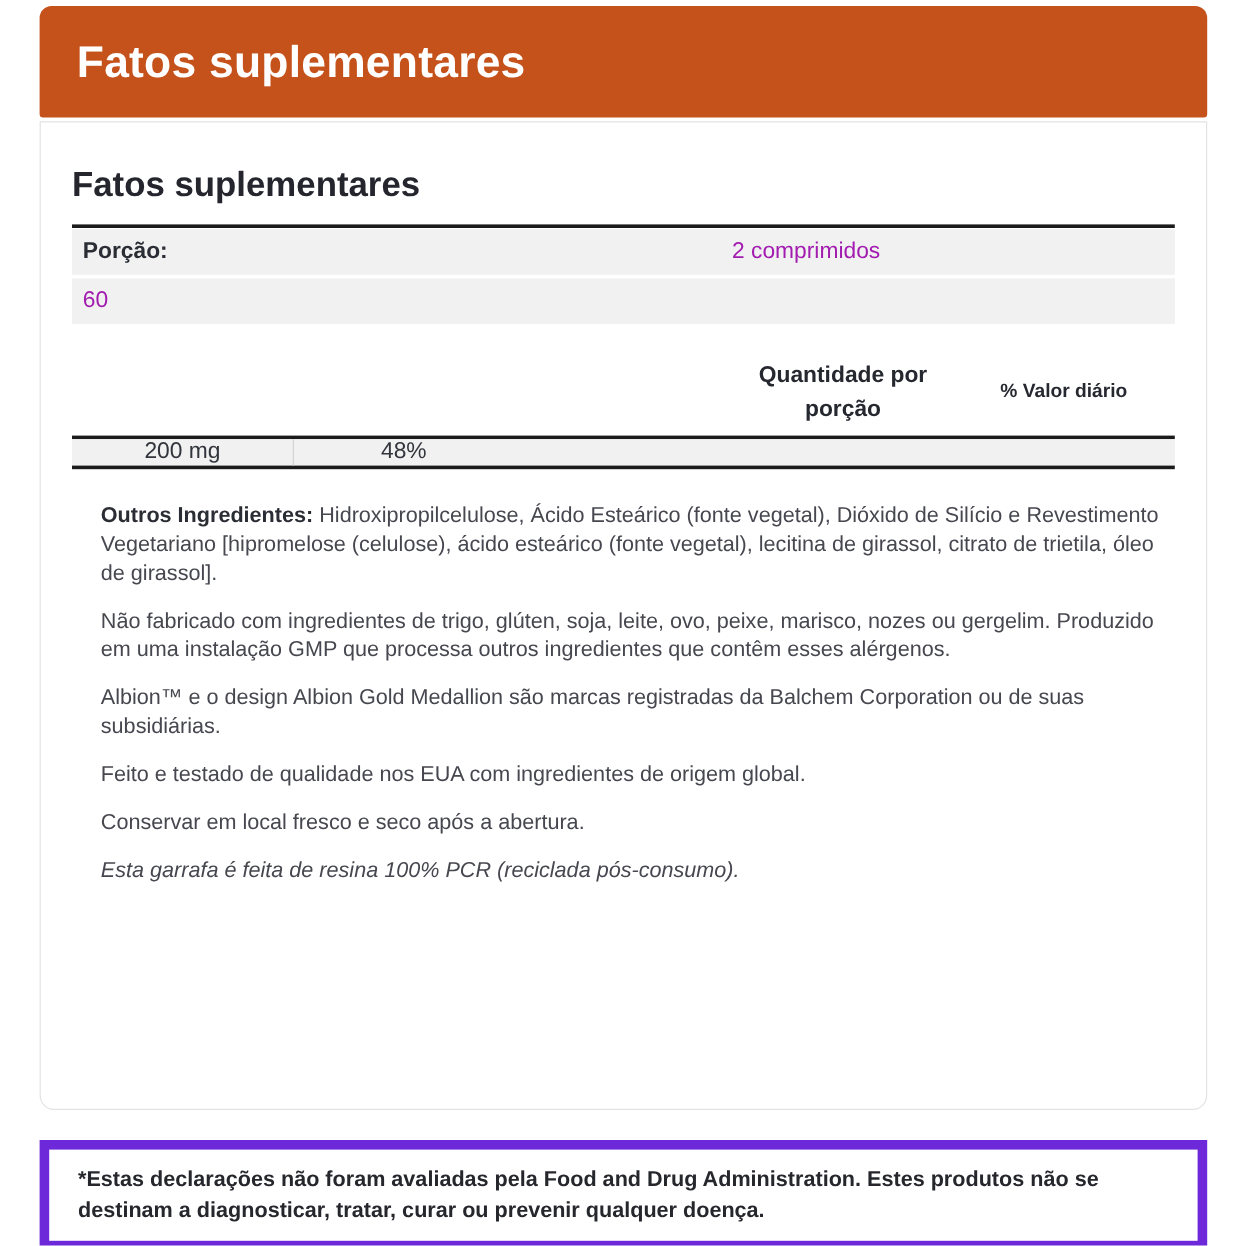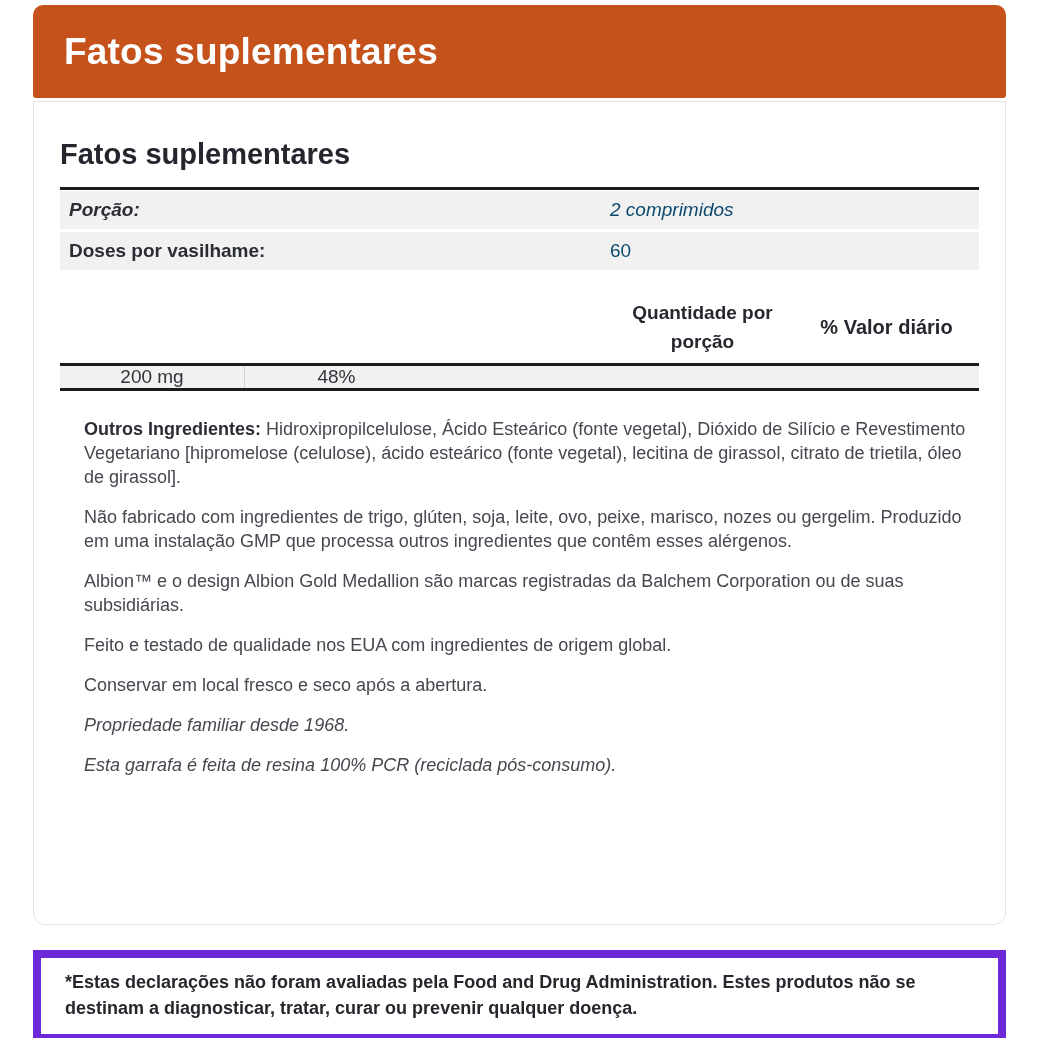--- a/index.html
+++ b/index.html
@@ -43,35 +43,35 @@
 
   
   .meta-row {
     display: flex;
     background: #f1f1f2;
     padding: 8px 0 8px 9px;
     margin-top: 3px;
     font-size: 19px;
     align-items: center;
   }
-  .meta-row.first { margin-top: 1px; font-style: italic; }
+  .meta-row.first { margin-top: 1px; }
   .meta-label { width: 541px; font-weight: bold; color: #2b2d34; }
-  .meta-value { color: #0c4a6e; }
+  .meta-value { color: #a21caf; }
 
   
   .head-row { display: flex; margin-top: 28px; margin-bottom: 7px; }
   .head-spacer { width: 550px; }
   .head-amount {
     width: 185px; text-align: center; font-weight: bold;
     font-size: 19px; line-height: 29px; color: #26282f;
     display: flex; align-items: center; justify-content: center;
   }
   .head-dv {
     width: 183px; display: flex; align-items: center; justify-content: center;
-    font-weight: bold; font-size: 20px; color: #26282f;
+    font-weight: bold; font-size: 16px; color: #26282f;
   }
 
   
   .nutrient-row { display: flex; background: #f1f1f2; }
   .n-name {
     width: 550px; padding: 8px 0 9px 9px;
     font-size: 19px; line-height: 31px; color: #33353c;
   }
   .n-line.indent { margin-left: 44px; }
   .n-amount {
@@ -120,21 +120,20 @@
     <div class="card-heading">Fatos suplementares</div>
 
     <div class="rule"></div>
 
     <div class="meta-row first">
       <div class="meta-label">Porção:</div>
       <div class="meta-value">2 comprimidos</div>
     </div>
 
     <div class="meta-row">
-      <div class="meta-label">Doses por vasilhame:</div>
       <div class="meta-value">60</div>
     </div>
 
     <div class="head-row">
       <div class="head-spacer"></div>
       <div class="head-amount">Quantidade por porção</div>
       <div class="head-dv">% Valor diário</div>
     </div>
 
     <div class="rule"></div>
@@ -151,21 +150,20 @@
 
       <p>Não fabricado com ingredientes de trigo, glúten, soja, leite, ovo, peixe, marisco, nozes ou gergelim. Produzido em uma instalação GMP que processa outros ingredientes que contêm esses alérgenos.</p>
 
       <p>Albion™ e o design Albion Gold Medallion são marcas registradas da Balchem Corporation ou de suas subsidiárias.</p>
 
 
       <p>Feito e testado de qualidade nos EUA com ingredientes de origem global.</p>
 
       <p>Conservar em local fresco e seco após a abertura.</p>
 
-      <p class="italic">Propriedade familiar desde 1968.</p>
 
       <p class="italic">Esta garrafa é feita de resina 100% PCR (reciclada pós-consumo).</p>
     </div>
 
   </div>
 
   <div class="disclaimer">*Estas declarações não foram avaliadas pela Food and Drug Administration. Estes produtos não se destinam a diagnosticar, tratar, curar ou prevenir qualquer doença.</div>
 
 </div>
 

